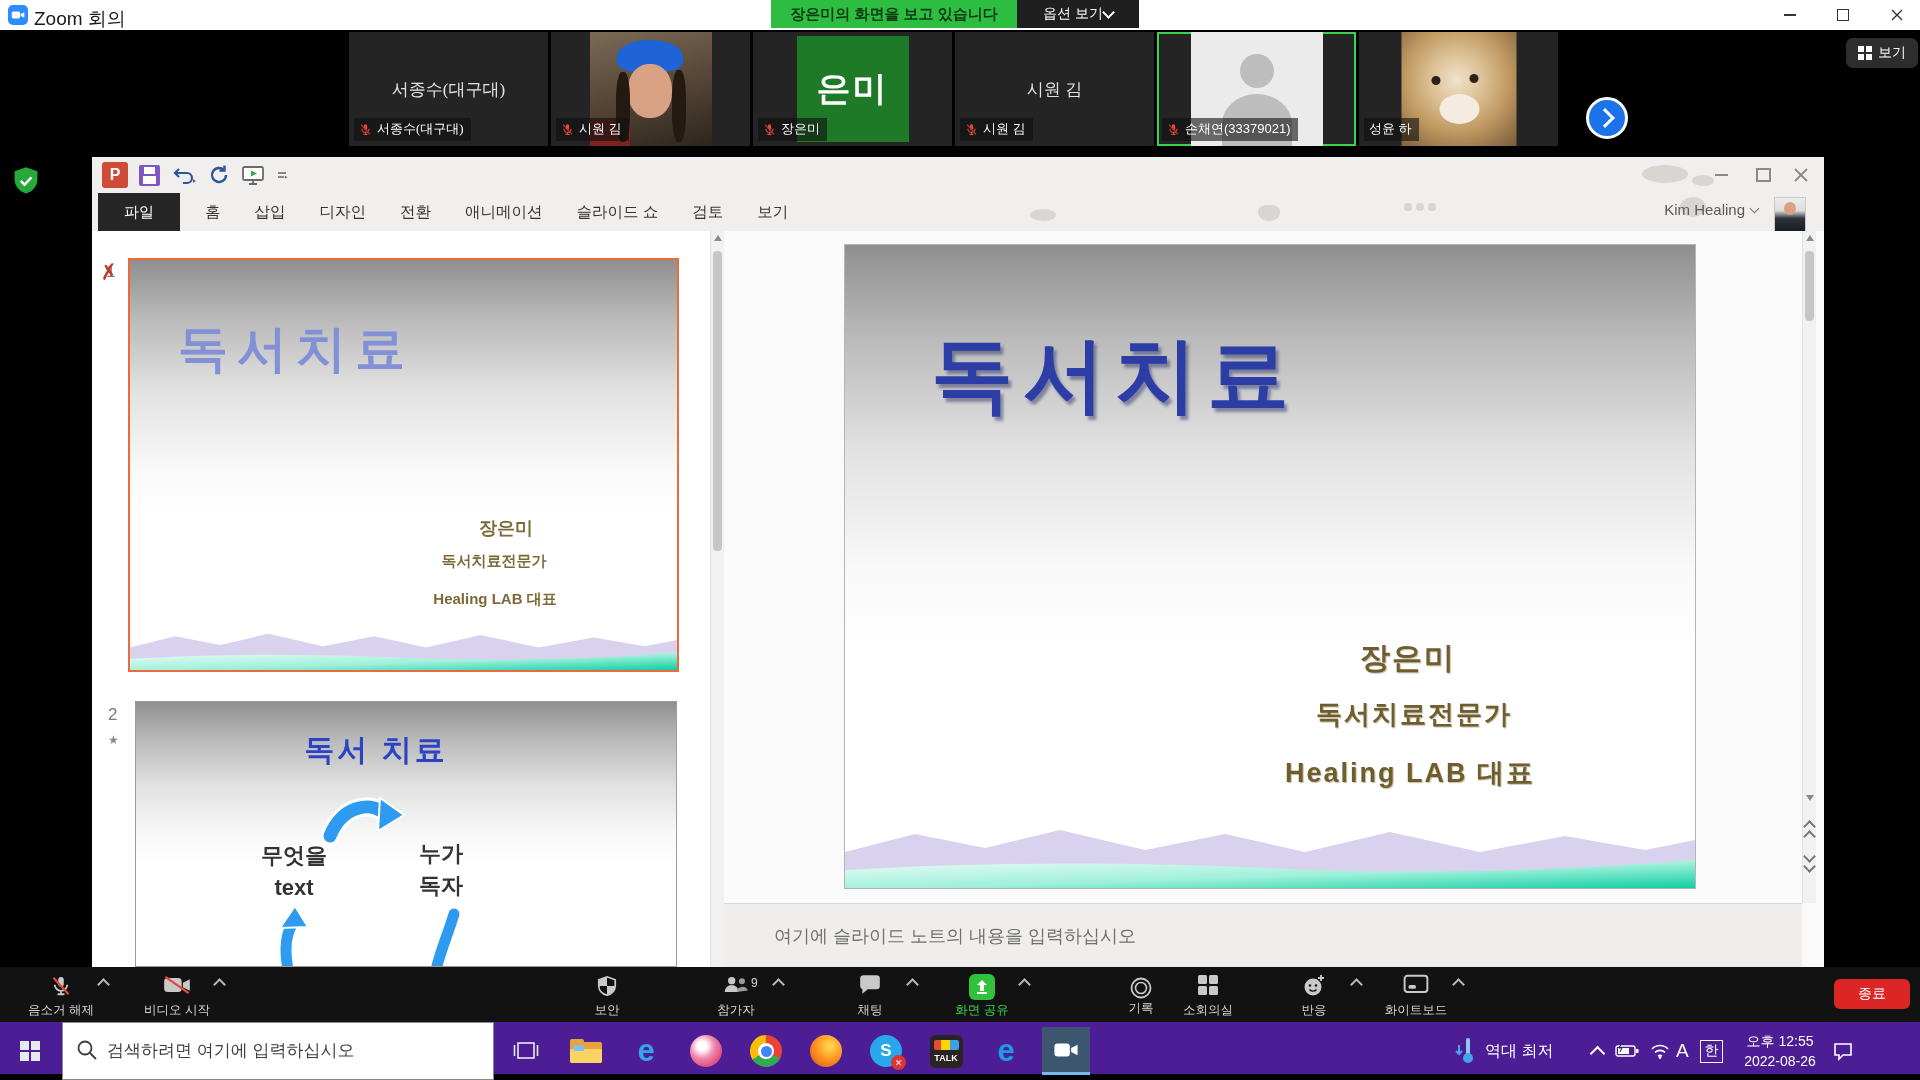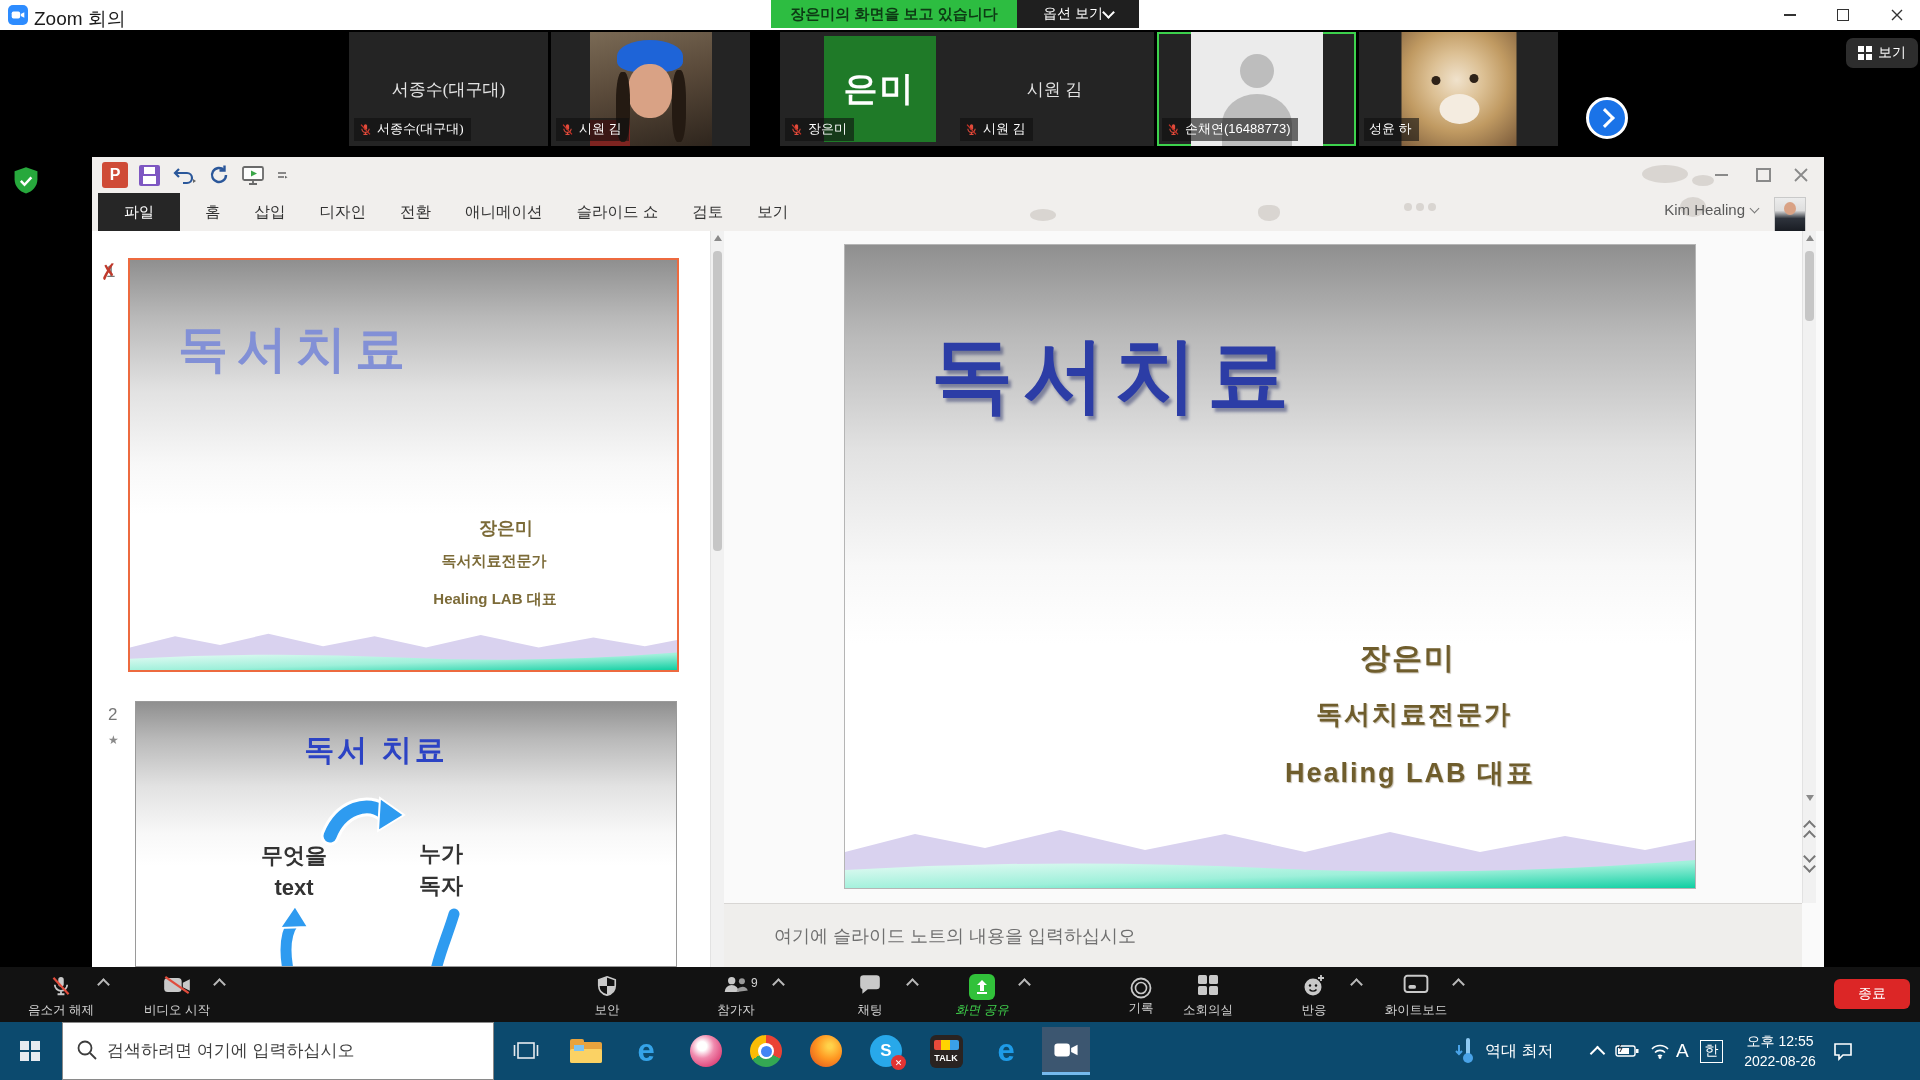--- a/index.html
+++ b/index.html
@@ -106,21 +106,21 @@
   .zt{position:absolute;left:0;top:967px;width:1920px;height:55px;background:#121212;}
   .zti{position:absolute;top:4px;width:110px;height:48px;display:flex;flex-direction:column;align-items:center;justify-content:space-between;padding-top:3px;box-sizing:border-box;}
   .zti .lbl{font-size:12.5px;color:#d4d4d4;white-space:nowrap;}
   .zti .chev{position:absolute;top:9px;right:8px;width:7px;height:7px;border-left:2px solid #b9b9b9;border-top:2px solid #b9b9b9;transform:rotate(45deg);}
   .share-ic{width:26px;height:26px;background:#31c13a;border-radius:6px;display:flex;align-items:center;justify-content:center;}
   .leave-btn{position:absolute;left:1834px;top:12px;width:76px;height:30px;background:#dc2626;border-radius:6px;
              color:#fff;font-size:14px;display:flex;align-items:center;justify-content:center;}
   .pcount{font-size:12px;color:#d4d4d4;position:absolute;top:5px;left:70px;}
 
   
-  .task{position:absolute;left:0;top:1022px;width:1920px;height:58px;background:#0c4a6e;}
+  .task{position:absolute;left:0;top:1022px;width:1920px;height:52px;background:#4c1d95;}
   .start{position:absolute;left:0;top:0;width:60px;height:58px;display:flex;align-items:center;justify-content:center;}
   .winlogo{display:grid;grid-template-columns:9px 9px;grid-template-rows:9px 9px;gap:2px;}
   .winlogo div{background:#e6eaef;}
   .searchbox{position:absolute;left:62px;top:0;width:432px;height:58px;}
   .searchbox input{width:100%;height:100%;box-sizing:border-box;border:1px solid #8a8a8a;background:#fff;
                    padding-left:44px;font-size:17px;font-family:inherit;color:#333;}
   .searchbox input::placeholder{color:#3f3f3f;opacity:1;}
   .mag{position:absolute;left:14px;top:17px;}
   .ticell{position:absolute;top:5px;width:48px;height:48px;display:flex;align-items:center;justify-content:center;}
   .circle32{width:32px;height:32px;border-radius:50%;}
@@ -183,21 +183,21 @@
       <div class="vlabel">
         <svg width="13" height="13" viewBox="0 0 16 16">
             <rect x="6" y="1.5" width="4" height="7" rx="2" fill="#e04c3c"></rect>
             <path d="M3.5 7a4.5 4.5 0 0 0 9 0M8 11.5V14M5.5 14h5" stroke="#e04c3c" stroke-width="1.3" fill="none"></path>
             <path d="M2.5 2l11 12" stroke="#c83226" stroke-width="1.6"></path>
           </svg>
         <span>시원 김</span>
       </div>
     </div>
 
-    <div class="vt" style="left:780px;">
+    <div class="vt" style="left:753px;">
       <div class="content-box" style="width:112px;height:106px;top:4px;background:#1f7a28;display:flex;align-items:center;justify-content:center;">
         <span style="color:#fff;font-size:34px;font-weight:bold;letter-spacing:2px;">은미</span>
       </div>
       <div class="vlabel">
         <svg width="13" height="13" viewBox="0 0 16 16">
             <rect x="6" y="1.5" width="4" height="7" rx="2" fill="#e04c3c"></rect>
             <path d="M3.5 7a4.5 4.5 0 0 0 9 0M8 11.5V14M5.5 14h5" stroke="#e04c3c" stroke-width="1.3" fill="none"></path>
             <path d="M2.5 2l11 12" stroke="#c83226" stroke-width="1.6"></path>
           </svg>
         <span>장은미</span>
@@ -220,21 +220,21 @@
       <div class="content-box" style="width:132px;background:#ebebeb;">
         <div style="position:absolute;left:49px;top:22px;width:34px;height:34px;border-radius:50%;background:#bdbdbd;"></div>
         <div style="position:absolute;left:31px;top:62px;width:70px;height:60px;border-radius:50% 50% 0 0;background:#bdbdbd;"></div>
       </div>
       <div class="vlabel">
         <svg width="13" height="13" viewBox="0 0 16 16">
             <rect x="6" y="1.5" width="4" height="7" rx="2" fill="#e04c3c"></rect>
             <path d="M3.5 7a4.5 4.5 0 0 0 9 0M8 11.5V14M5.5 14h5" stroke="#e04c3c" stroke-width="1.3" fill="none"></path>
             <path d="M2.5 2l11 12" stroke="#c83226" stroke-width="1.6"></path>
           </svg>
-        <span>손채연(16488773)</span>
+        <span>손채연(33379021)</span>
       </div>
     </div>
 
     <div class="vt" style="left:1359px;">
       <div class="content-box" style="width:115px;background:radial-gradient(circle at 48% 42%,#f0e2cc 0%,#dcc094 30%,#c09a62 58%,#7a5a3a 100%);">
         <div style="position:absolute;left:30px;top:44px;width:9px;height:9px;border-radius:50%;background:#2e2218;"></div>
         <div style="position:absolute;left:68px;top:42px;width:9px;height:9px;border-radius:50%;background:#2e2218;"></div>
         <div style="position:absolute;left:38px;top:62px;width:40px;height:30px;border-radius:50%;background:#f4ece0;"></div>
       </div>
       <div class="vlabel">
@@ -485,21 +485,21 @@
     </div>
 
     <div class="zti" style="left:927px;">
       <div class="share-ic">
         <svg width="14" height="16" viewBox="0 0 14 16">
             <path d="M7 1l5 5H9v6H5V6H2z" fill="#fff"></path>
             <path d="M2 14h10" stroke="#fff" stroke-width="2"></path>
           </svg>
       </div>
       <span class="chev"></span>
-      <span class="lbl" style="color:#3fd04b;font-style:italic;">화면 공유</span>
+      <span class="lbl" style="color:#3fd04b;">화면 공유</span>
     </div>
 
     <div class="zti" style="left:1086px;justify-content:center;">
       <svg width="24" height="24" viewBox="0 0 24 24">
           <circle cx="12" cy="12" r="9.5" fill="none" stroke="#c9c9c9" stroke-width="1.8"></circle>
           <circle cx="12" cy="12" r="5.5" fill="none" stroke="#c9c9c9" stroke-width="1.6"></circle>
         </svg>
       <span class="lbl">기록</span>
     </div>
 

